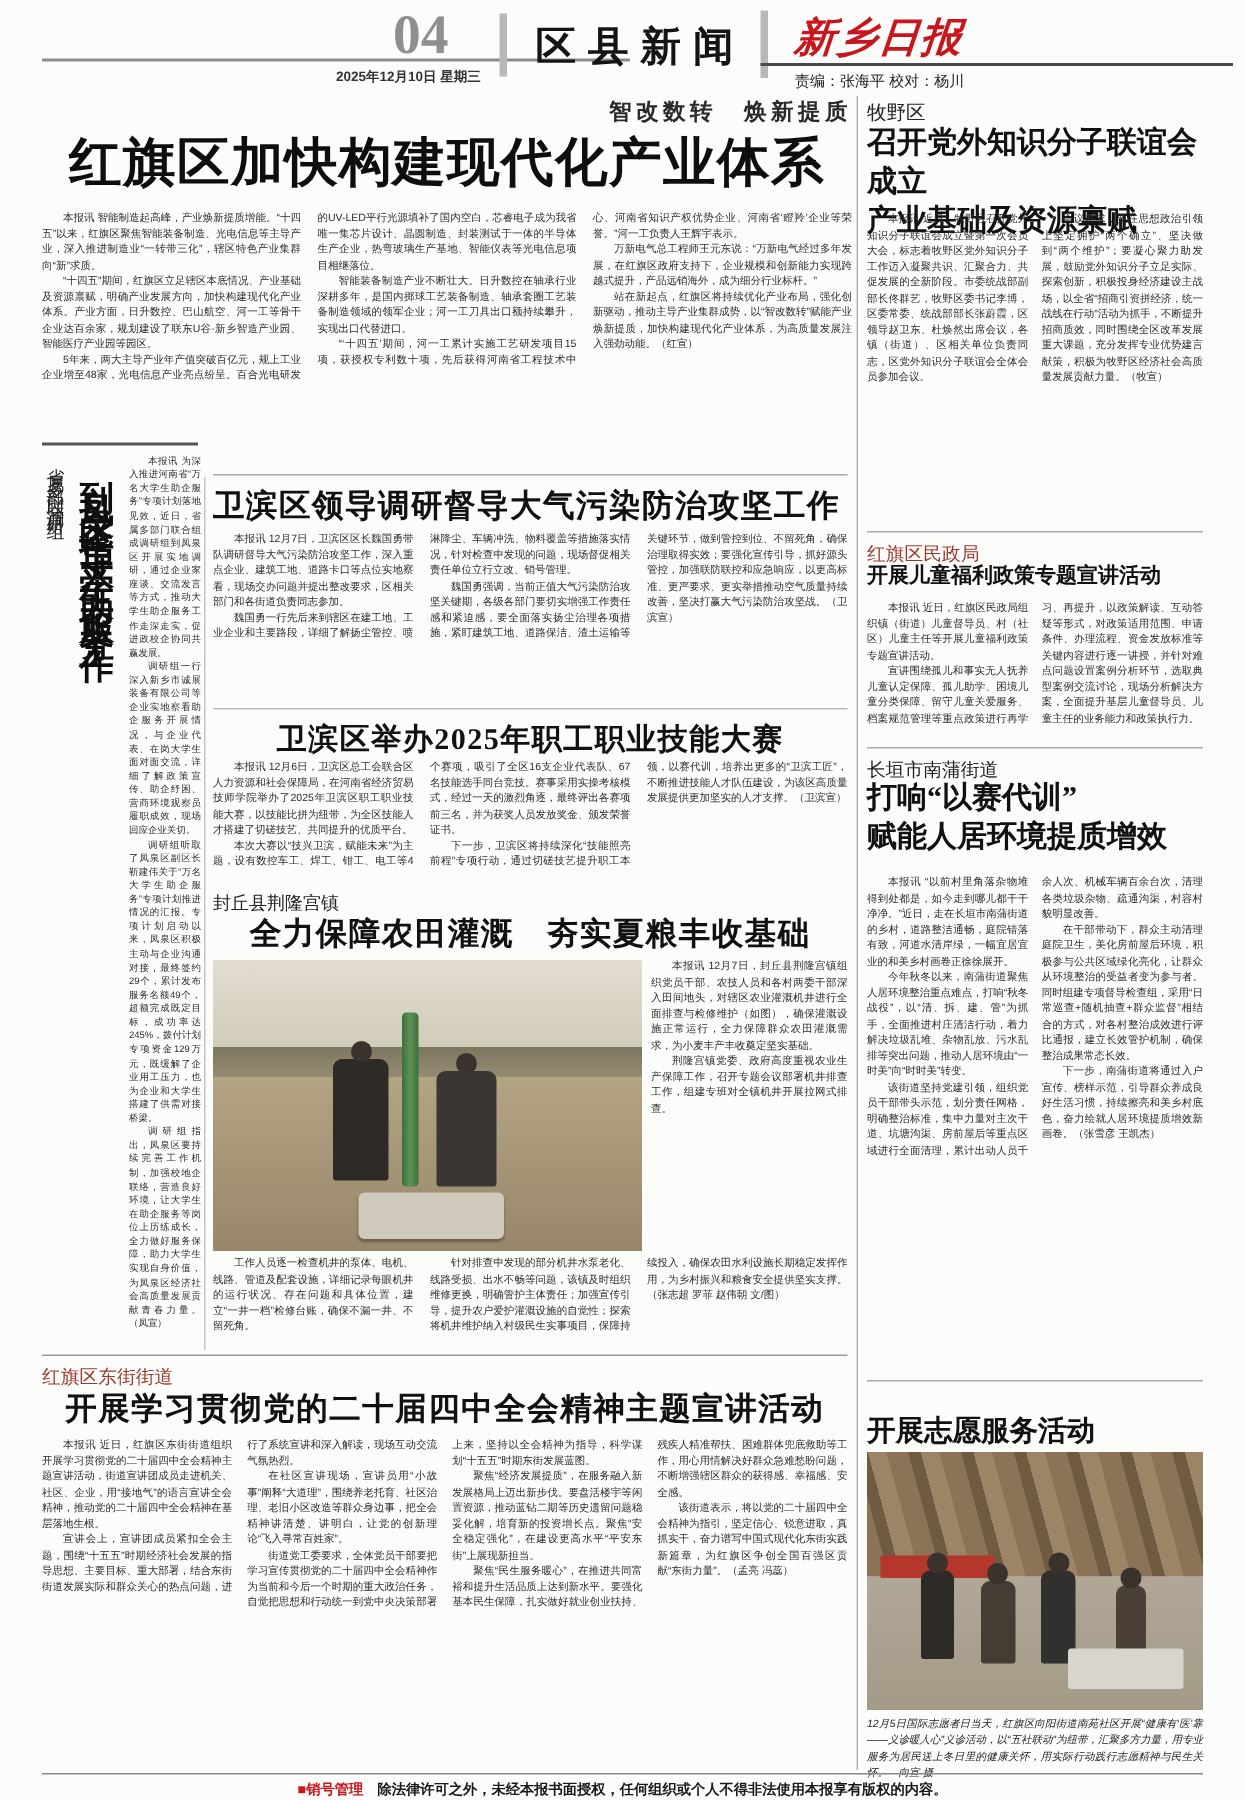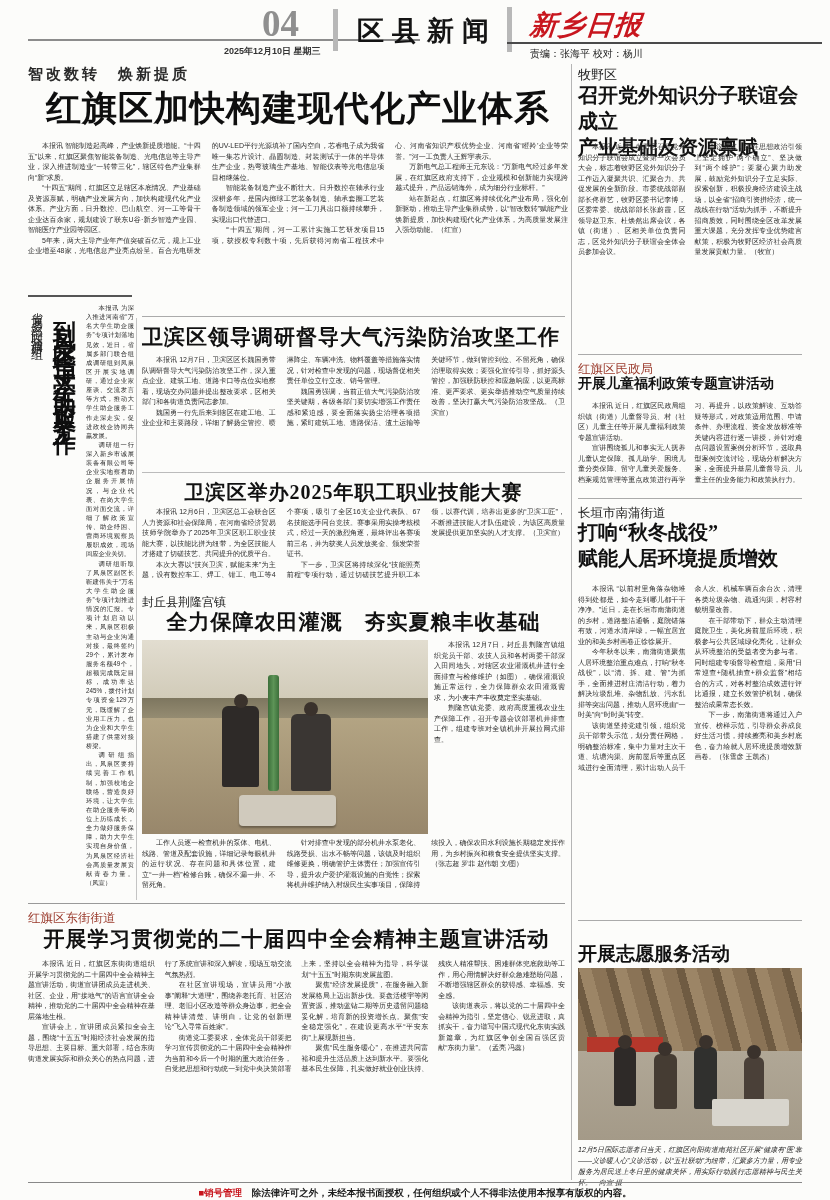--- a/index.html
+++ b/index.html
@@ -9,21 +9,21 @@
   .rule{background:#8c8c8c;}
   .vbar{background:#b8b8b8;}
   
   .pageno{font-family:"Liberation Serif",serif;font-weight:bold;font-size:37px;color:#8f8f8f;}
   .section-title{font-size:27px;font-weight:bold;color:#141414;letter-spacing:8px;}
   .masthead{font-family:"DejaVu Serif",serif;font-style:italic;font-weight:bold;font-size:27px;
             color:#c8161e;transform:skewX(-5deg);letter-spacing:1px;}
   .date-line{font-size:9px;font-weight:bold;color:#333;}
   .editors{font-size:10px;color:#222;}
   
-  .kicker{font-size:15px;color:#2a2a2a;letter-spacing:3px;text-align:left;font-weight:bold;}
+  .kicker{font-size:15px;color:#2a2a2a;letter-spacing:3px;text-align:right;font-weight:bold;}
   .lead-title{font-size:35px;font-weight:bold;color:#0e0e0e;text-align:center;letter-spacing:1px;white-space:nowrap;}
   .eyebrow{font-size:12.5px;color:#222;}
   .eyebrow.red{color:#9a3a2c;}
   .serif-title{font-family:"Liberation Serif",serif;font-weight:bold;color:#111;}
   
   .bodytext{font-size:7px;line-height:1.5;color:#2b2b2b;text-align:justify;overflow:hidden;}
   .bodytext p{margin:0;text-indent:2em;}
   .cols3{column-count:3;column-gap:11px;}
   .cols2{column-count:2;column-gap:9px;}
   .cols4{column-count:4;column-gap:10px;}
@@ -161,21 +161,21 @@
   <div class="abs eyebrow red" style="left:578px;top:361px;">红旗区民政局</div>
   <div class="abs serif-title" style="left:578px;top:375px;width:224px;font-size:14px;">开展儿童福利政策专题宣讲活动</div>
   <div class="abs bodytext cols2" style="left:578px;top:401px;width:224px;height:92px;">
       <p>本报讯 近日，红旗区民政局组织镇（街道）儿童督导员、村（社区）儿童主任等开展儿童福利政策专题宣讲活动。</p>
       <p>宣讲围绕孤儿和事实无人抚养儿童认定保障、孤儿助学、困境儿童分类保障、留守儿童关爱服务、档案规范管理等重点政策进行再学习、再提升，以政策解读、互动答疑等形式，对政策适用范围、申请条件、办理流程、资金发放标准等关键内容进行逐一讲授，并针对难点问题设置案例分析环节，选取典型案例交流讨论，现场分析解决方案，全面提升基层儿童督导员、儿童主任的业务能力和政策执行力。</p>
     </div>
   <div class="abs" style="left:578px;top:498px;width:224px;height:1px;background:#aaa;"></div>
 
   <div class="abs eyebrow" style="left:578px;top:505px;">长垣市南蒲街道</div>
   <div class="abs serif-title" style="left:578px;top:519px;width:224px;font-size:20px;line-height:1.32;">
-    <span>打响“秋冬战役”</span><br>
+    <span>打响“以赛代训”</span><br>
     <span>赋能人居环境提质增效</span>
   </div>
   <div class="abs bodytext cols2" style="left:578px;top:584px;width:224px;height:322px;">
       <p>本报讯 “以前村里角落杂物堆得到处都是，如今走到哪儿都干干净净。”近日，走在长垣市南蒲街道的乡村，道路整洁通畅，庭院错落有致，河道水清岸绿，一幅宜居宜业的和美乡村画卷正徐徐展开。</p>
       <p>今年秋冬以来，南蒲街道聚焦人居环境整治重点难点，打响“秋冬战役”，以“清、拆、建、管”为抓手，全面推进村庄清洁行动，着力解决垃圾乱堆、杂物乱放、污水乱排等突出问题，推动人居环境由“一时美”向“时时美”转变。</p>
       <p>该街道坚持党建引领，组织党员干部带头示范，划分责任网格，明确整治标准，集中力量对主次干道、坑塘沟渠、房前屋后等重点区域进行全面清理，累计出动人员千余人次、机械车辆百余台次，清理各类垃圾杂物、疏通沟渠，村容村貌明显改善。</p>
       <p>在干部带动下，群众主动清理庭院卫生，美化房前屋后环境，积极参与公共区域绿化亮化，让群众从环境整治的受益者变为参与者。同时组建专项督导检查组，采用“日常巡查+随机抽查+群众监督”相结合的方式，对各村整治成效进行评比通报，建立长效管护机制，确保整治成果常态长效。</p>
       <p>下一步，南蒲街道将通过入户宣传、榜样示范，引导群众养成良好生活习惯，持续擦亮和美乡村底色，奋力绘就人居环境提质增效新画卷。（张雪彦 王凯杰）</p>
     </div>
   <div class="abs" style="left:578px;top:920px;width:224px;height:1px;background:#aaa;"></div>

